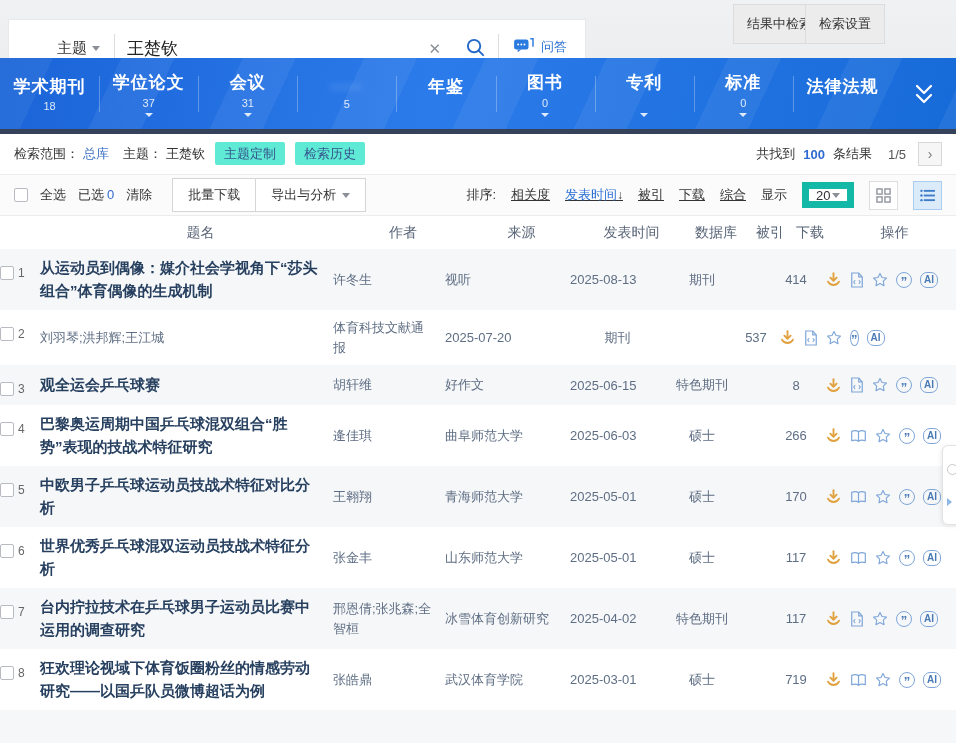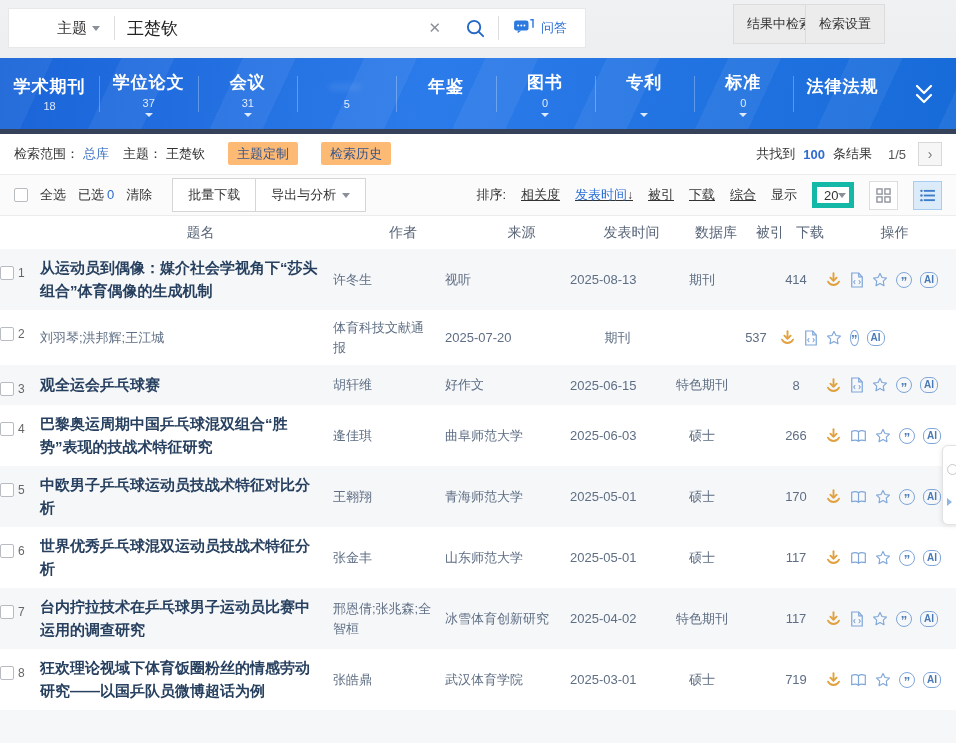--- a/index.html
+++ b/index.html
@@ -4,22 +4,22 @@
 <style>
   html,body{margin:0;padding:0;}
   body{
     width:956px;height:743px;overflow:hidden;position:relative;
     font-family:"Liberation Sans","DejaVu Sans",sans-serif;
     background:#eef0f2;color:#333;
   }
   
   .topbar{height:58px;background:linear-gradient(#f0f1f3,#eceef0);position:relative;}
   .searchbox{
-    position:absolute;left:8px;top:8px;width:578px;height:40px;background:#fff;
-    border:1px solid #e7e8ea;display:flex;align-items:center;box-sizing:border-box;
+    position:absolute;left:8px;top:19px;width:578px;height:40px;background:#fff;
+    border:1px solid #e7e8ea;display:flex;align-items:flex-end;box-sizing:border-box;
   }
   .field-select{display:flex;align-items:center;gap:5px;padding:0 14px 0 48px;cursor:pointer;}
   .field-select .lbl{font-size:15px;color:#333;}
   .caret{width:0;height:0;border-left:4px solid transparent;border-right:4px solid transparent;border-top:5px solid #8a8f98;}
   .vdiv{width:1px;height:24px;background:#ddd;}
   .search-input{
     flex:1;border:none;outline:none;font-size:17px;color:#222;padding:0 12px;
     font-family:"Liberation Sans","DejaVu Sans",sans-serif;background:transparent;
   }
   .clear-x{font-size:15px;color:#8a8f98;padding:0 12px;cursor:pointer;}
@@ -53,21 +53,21 @@
   .nav-label{color:#fff;font-size:17px;font-weight:700;letter-spacing:1px;line-height:1.1;}
   .nav-label.blurred{filter:blur(3px);opacity:.85;font-size:13px;letter-spacing:2px;}
   .nav-count{color:rgba(255,255,255,0.85);font-size:11px;margin-top:5px;min-height:12px;line-height:1;}
   .nav-arrow{width:0;height:0;border-left:4px solid transparent;border-right:4px solid transparent;border-top:4px solid rgba(255,255,255,0.85);margin-top:3px;}
   .nav-more{width:64px;display:flex;flex-direction:column;align-items:center;justify-content:center;cursor:pointer;position:relative;}
   .nav-strip{height:5px;background:#35425a;}
   
   .filter-row{height:40px;background:#fff;display:flex;align-items:center;padding:0 14px;font-size:13px;}
   .scope-link{color:#3a6fc2;margin:0 14px 0 4px;cursor:pointer;}
   .topic-val{color:#333;margin-left:4px;}
-  .chip{background:#fdba74;color:#35548c;padding:4px 9px;margin-left:23px;cursor:pointer;border-radius:2px;}
+  .chip{background:#5eead4;color:#35548c;padding:4px 9px;margin-left:10px;cursor:pointer;border-radius:2px;}
   .filter-right{margin-left:auto;display:flex;align-items:center;gap:6px;}
   .found-num{color:#2f6bd0;font-weight:700;margin:0 2px;cursor:pointer;}
   .page-ind{color:#555;margin-left:10px;}
   .next-btn{
     width:22px;height:22px;border:1px solid #d8d8d8;background:#f6f6f6;color:#777;
     display:flex;align-items:center;justify-content:center;font-size:14px;cursor:pointer;margin-left:6px;
   }
   
   .toolbar{
     height:40px;background:#fbfbfc;border-top:1px solid #ececec;border-bottom:1px solid #ececec;
@@ -80,21 +80,21 @@
   .tb-btn{
     background:#fff;border:1px solid #d5d5d5;padding:7px 15px;font-size:13px;color:#333;cursor:pointer;
     display:flex;align-items:center;gap:6px;
   }
   .tb-btn + .tb-btn{margin-left:-1px;}
   .sort-area{margin-left:auto;display:flex;align-items:center;gap:15px;}
   .sort-opt{cursor:pointer;color:#333;}
   .sort-opt.active{color:#2b6fd4;}
   .sort-arrow{color:#333;font-size:12px;}
   .pagesize{
-    border:5px solid #14b8a6;background:#fff;width:42px;height:26px;display:flex;align-items:center;
+    border:7px solid #14b8a6;background:#fff;width:52px;height:26px;display:flex;align-items:center;
     justify-content:space-between;padding:0 7px;box-sizing:border-box;cursor:pointer;text-align:right;
   }
   .view-btn{width:27px;height:27px;border:1px solid #ddd;background:#fff;display:flex;align-items:center;justify-content:center;cursor:pointer;}
   .view-btn.active{background:#dcebfa;border-color:#a9cdf0;}
   
   .results{background:#fff;}
   .grid{
     display:grid;
     grid-template-columns:40px 293px 112px 125px 95px 74px 34px 46px 1fr;
     align-items:center;padding-left:14px;box-sizing:border-box;

